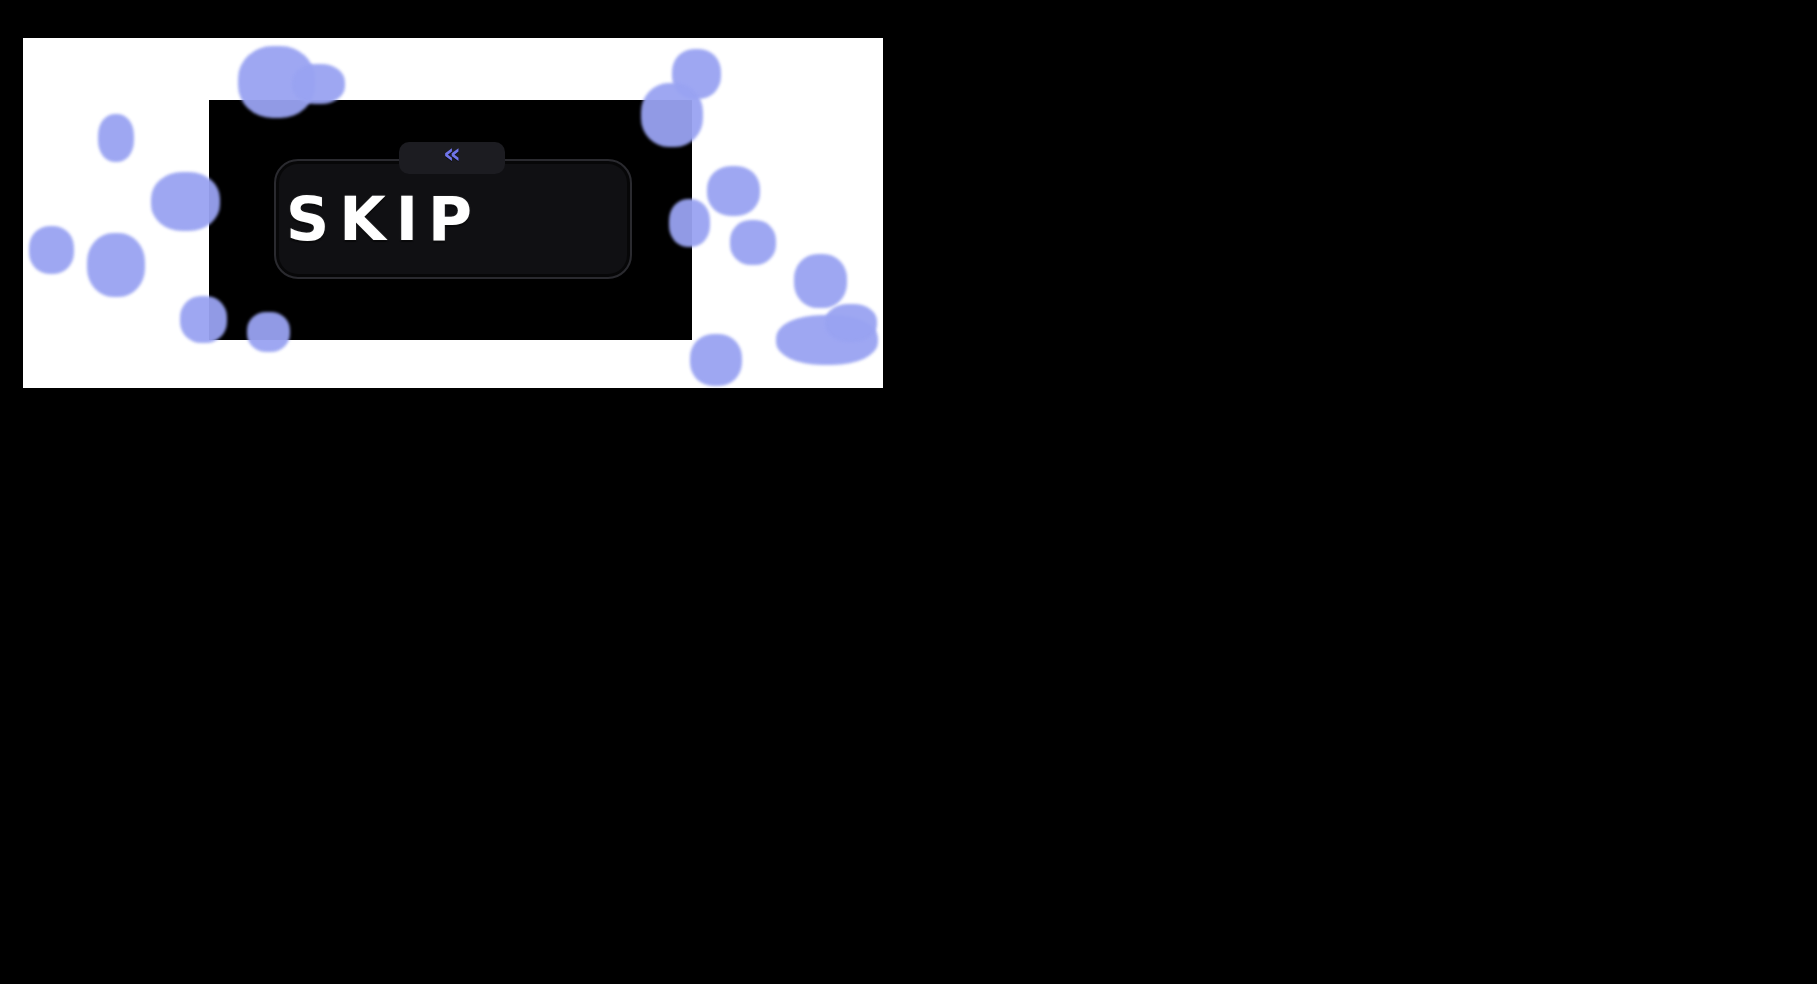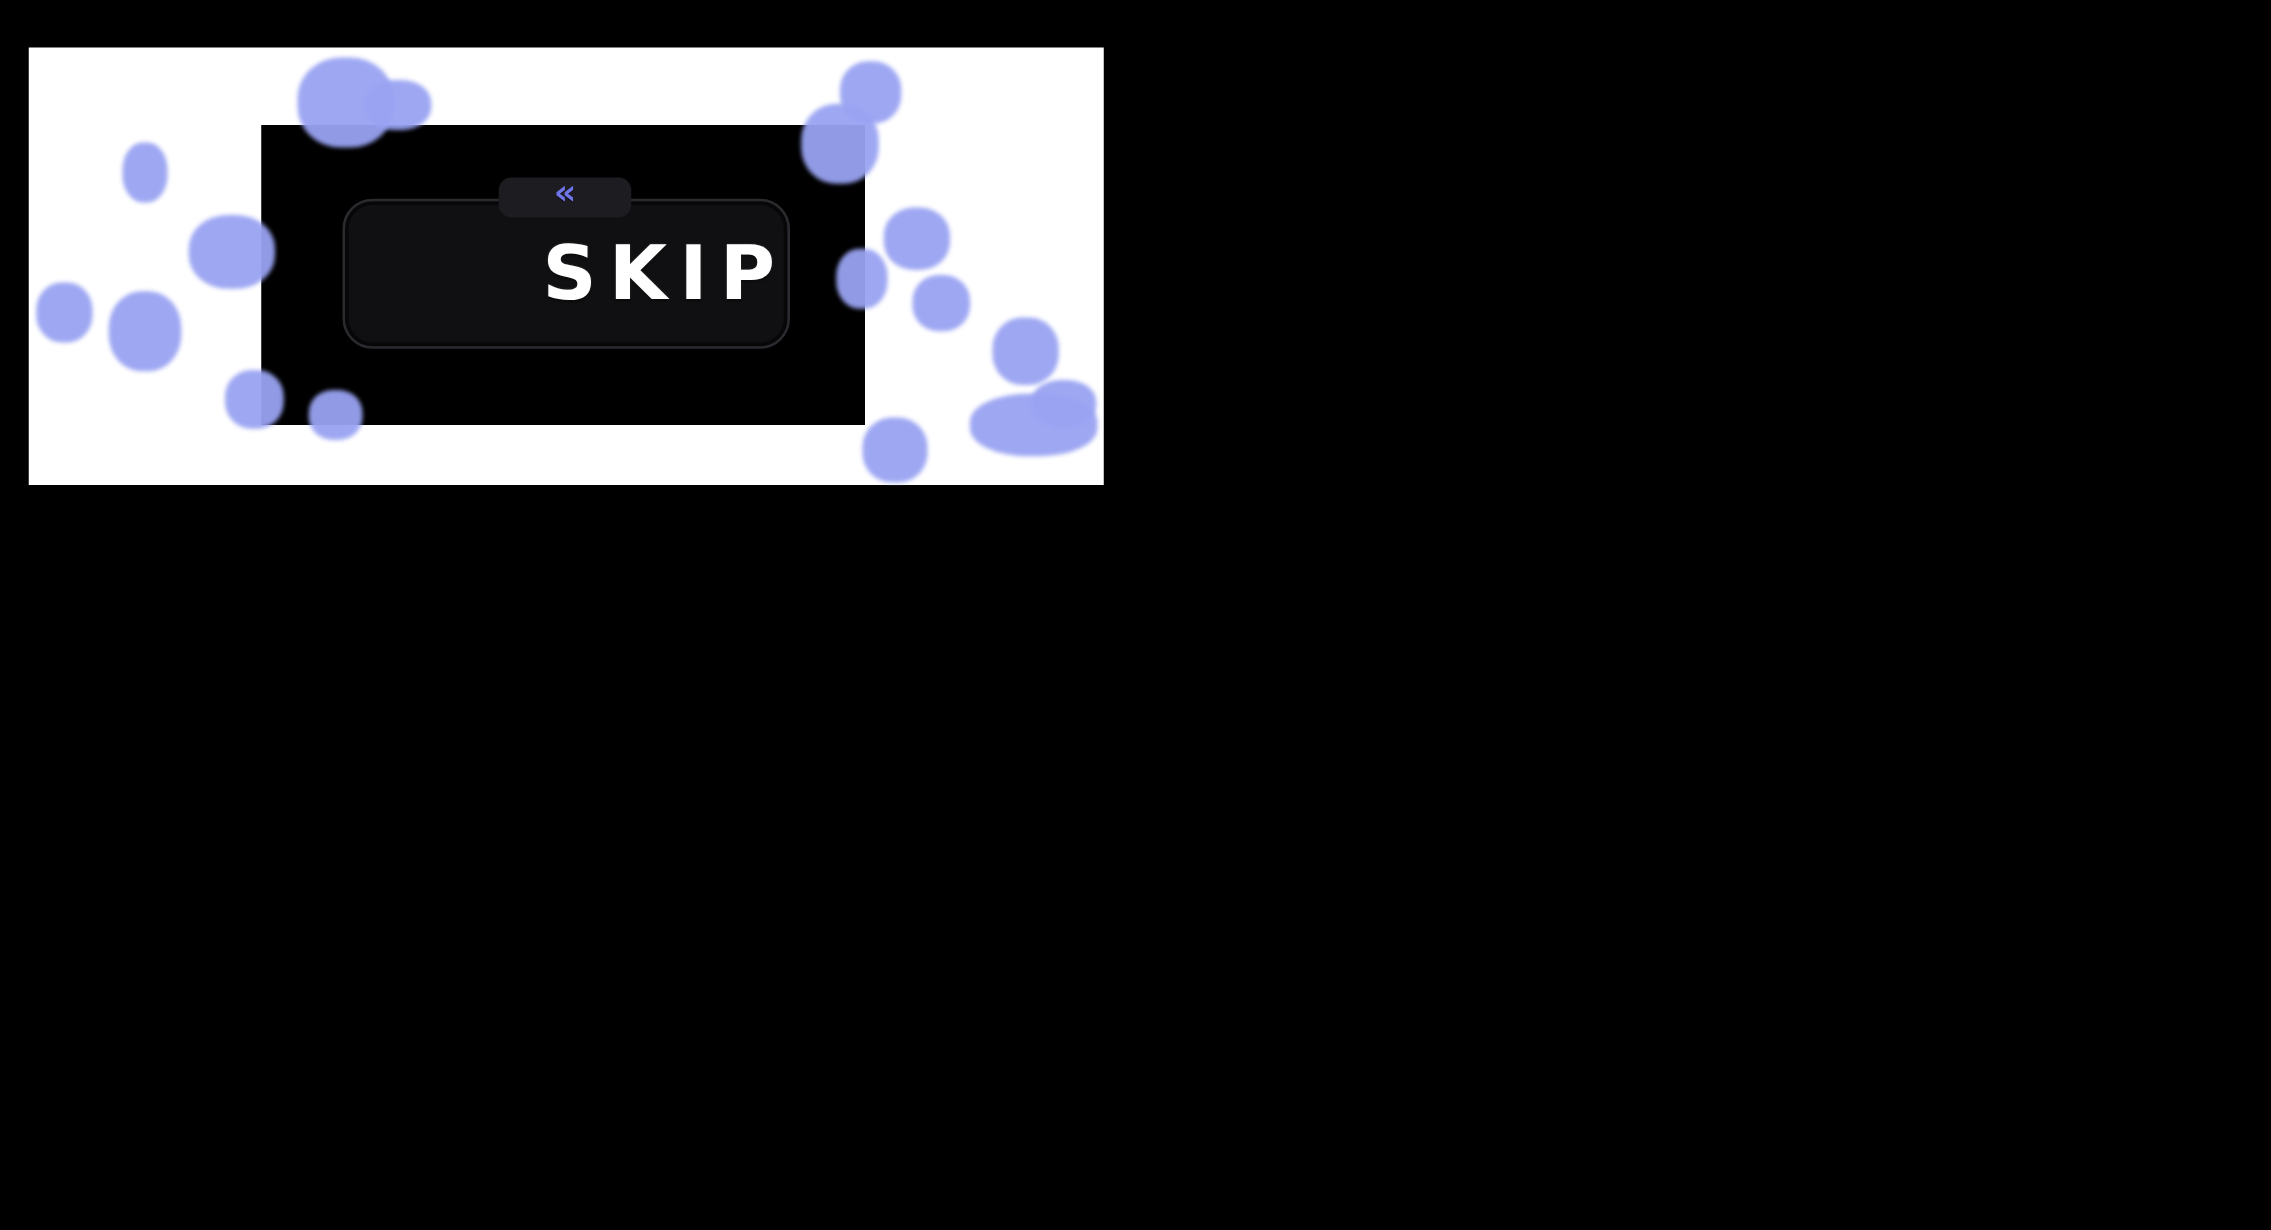--- a/index.html
+++ b/index.html
@@ -41,21 +41,21 @@
     left: 65px;
     top: 59px;
     width: 354px;
     height: 116px;
     background: var(--button-bg, #101013);
     border: 2px solid var(--button-border, #2a2a2f);
     border-radius: 24px;
     box-shadow: 0 6px 14px rgba(0,0,0,0.65), inset 0 0 0 3px rgba(0,0,0,0.55);
     display: flex;
     align-items: center;
-    justify-content: flex-end;
+    justify-content: flex-start;
     cursor: pointer;
     z-index: 3;
   }
   .skip-label {
     color: #ffffff;
     font-size: 60px;
     font-weight: 800;
     letter-spacing: 10px;
     padding-left: 10px; 
     text-shadow: 0 2px 1px rgba(0,0,0,0.55), 0 0 2px rgba(60,60,60,0.9);

